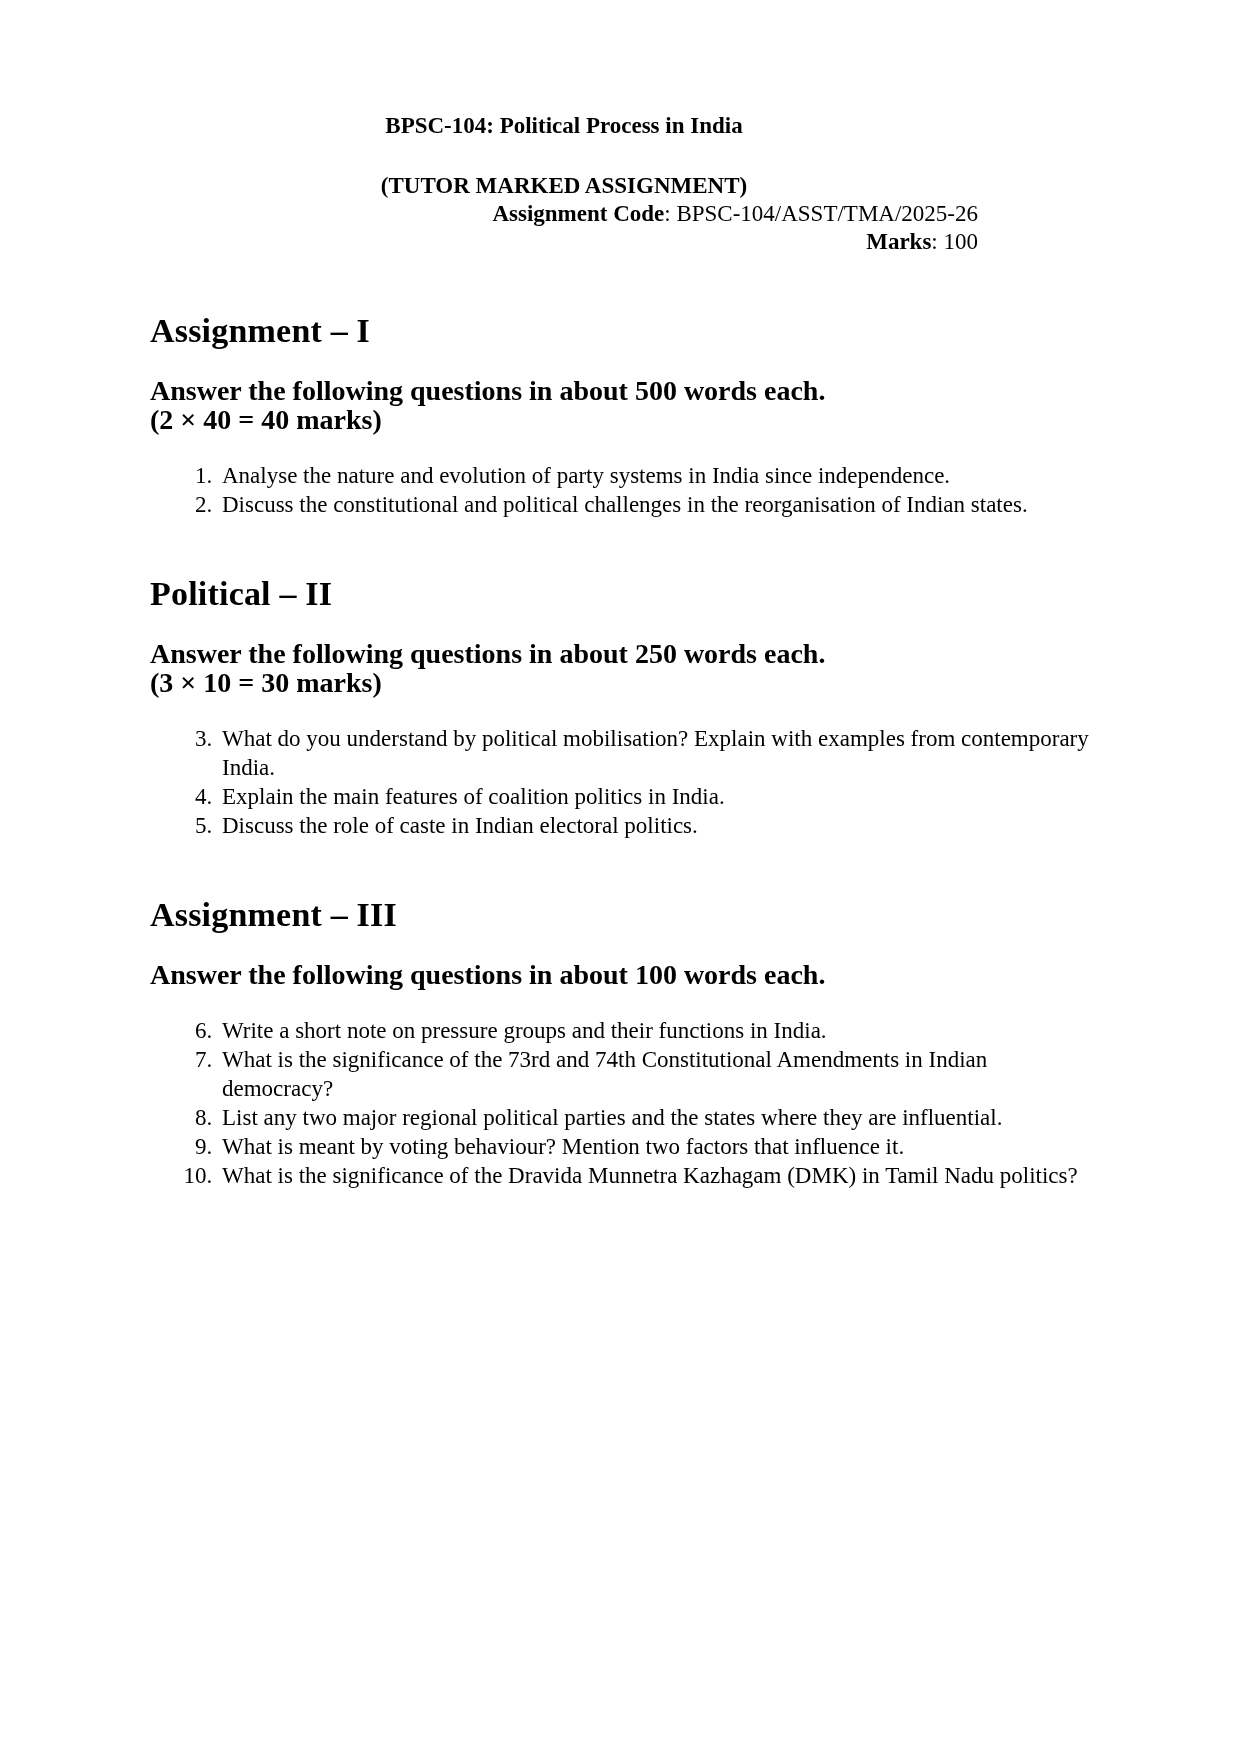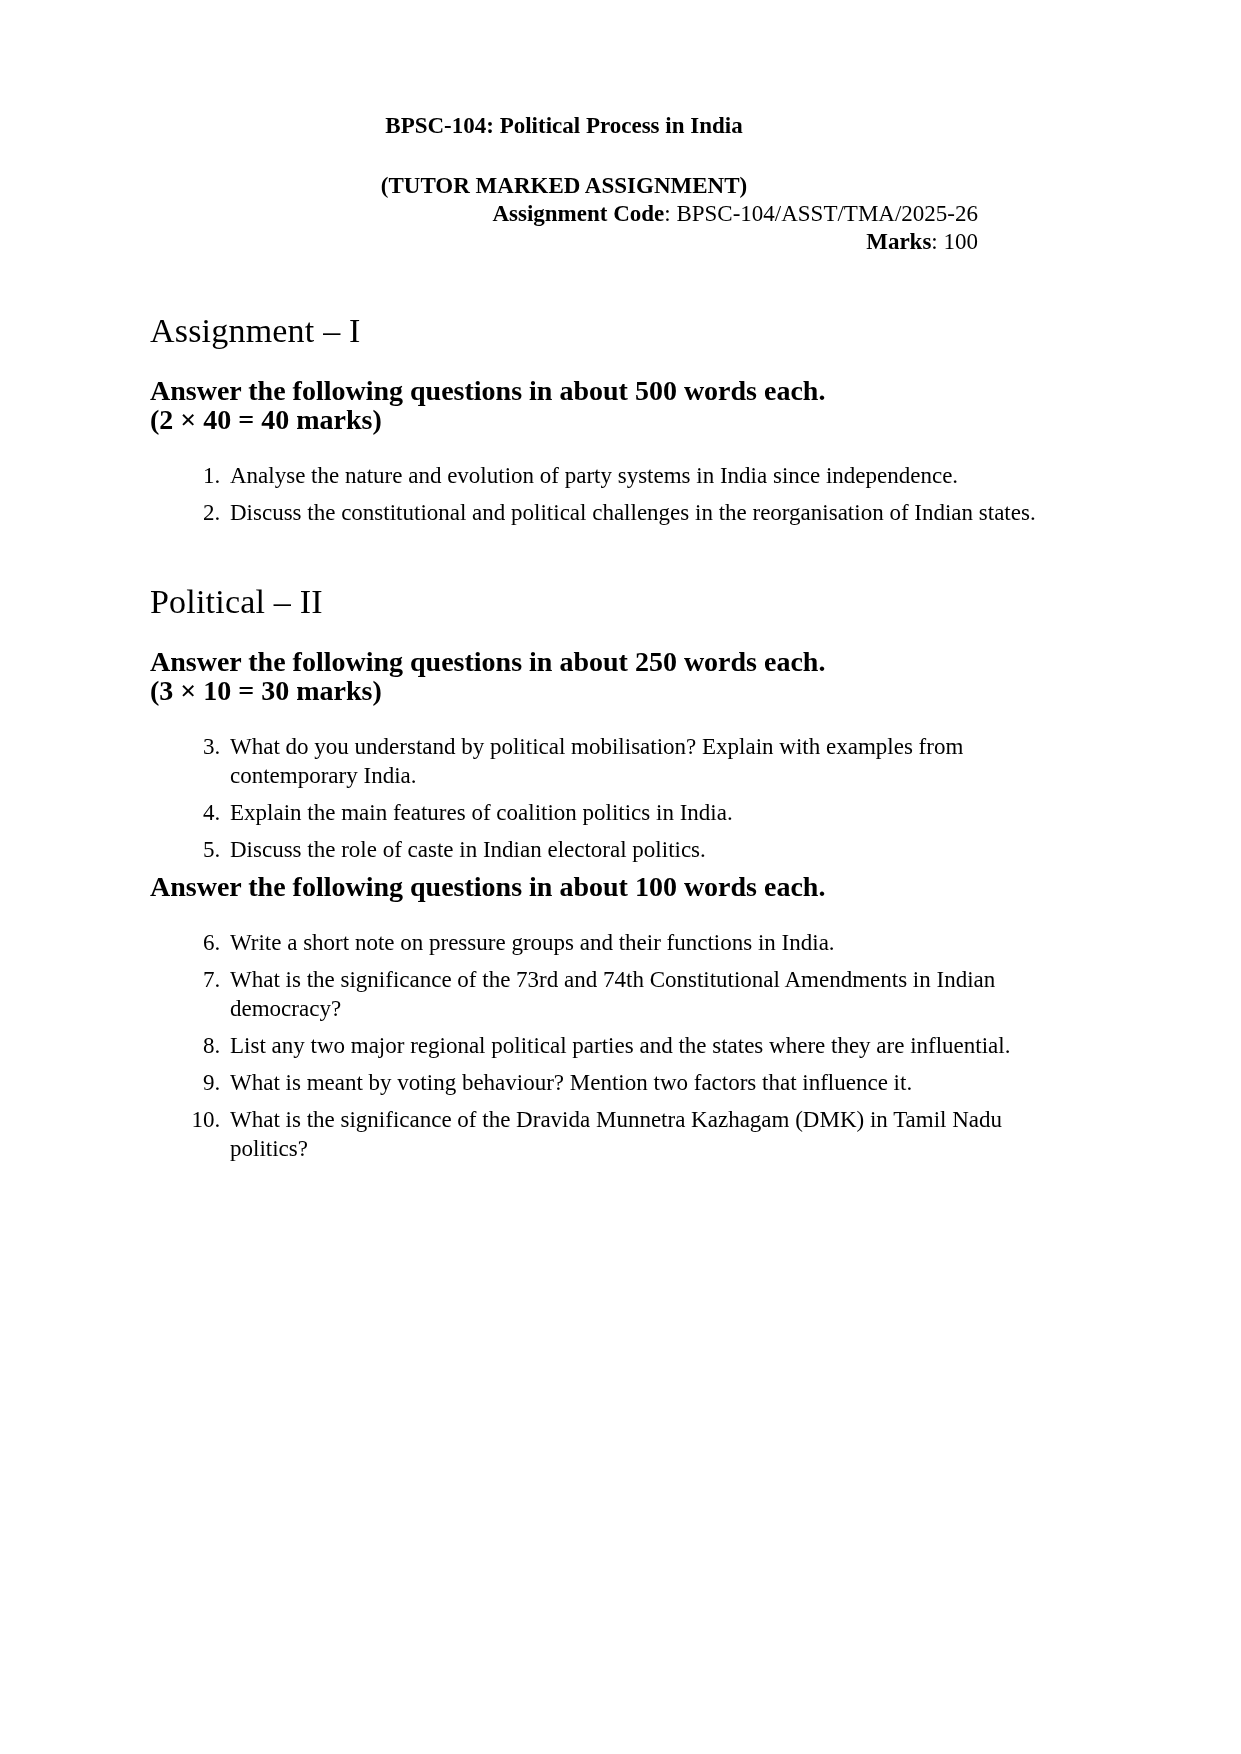--- a/index.html
+++ b/index.html
@@ -39,21 +39,21 @@
   .doc-line {
     margin: 0;
     text-align: right;
   }
   .doc-line .bold {
     font-weight: bold;
   }
   
   .section-heading {
     font-size: 34px;
-    font-weight: normal;
+    font-weight: bold;
     line-height: 38px;
     margin: 56px 0 26px 0;
     letter-spacing: 0.2px;
   }
   .section:first-of-type .section-heading {
     margin-top: 96px;
   }
   .instruction-block {
     font-size: 28px;
     line-height: 29px;
@@ -64,21 +64,21 @@
   }
   ol.questions {
     margin: 27px 0 0 0;
     padding-left: 68px;
     font-size: 23px;
     line-height: 29px;
     max-width: 941px;
   }
   ol.questions li {
     padding-left: 4px;
-    margin: 8px;
+    margin: 0;
   }
 </style>
 </head>
 <body>
 
 <div class="page">
 
   <div class="doc-header">
     <p class="doc-title">BPSC-104: Political Process in India</p>
     <p class="doc-subtitle">(TUTOR MARKED ASSIGNMENT)</p>
@@ -105,20 +105,21 @@
       <p>(3 × 10 = 30 marks)</p>
     </div>
     <ol class="questions" start="3">
       <li>What do you understand by political mobilisation? Explain with examples from contemporary India.</li>
       <li>Explain the main features of coalition politics in India.</li>
       <li>Discuss the role of caste in Indian electoral politics.</li>
     </ol>
   </div>
 
   <div class="section">
+    <h1 class="section-heading">Assignment – III</h1>
     <div class="instruction-block">
       <p>Answer the following questions in about 100 words each.</p>
     </div>
     <ol class="questions" start="6">
       <li>Write a short note on pressure groups and their functions in India.</li>
       <li>What is the significance of the 73rd and 74th Constitutional Amendments in Indian democracy?</li>
       <li>List any two major regional political parties and the states where they are influential.</li>
       <li>What is meant by voting behaviour? Mention two factors that influence it.</li>
       <li>What is the significance of the Dravida Munnetra Kazhagam (DMK) in Tamil Nadu politics?</li>
     </ol>

